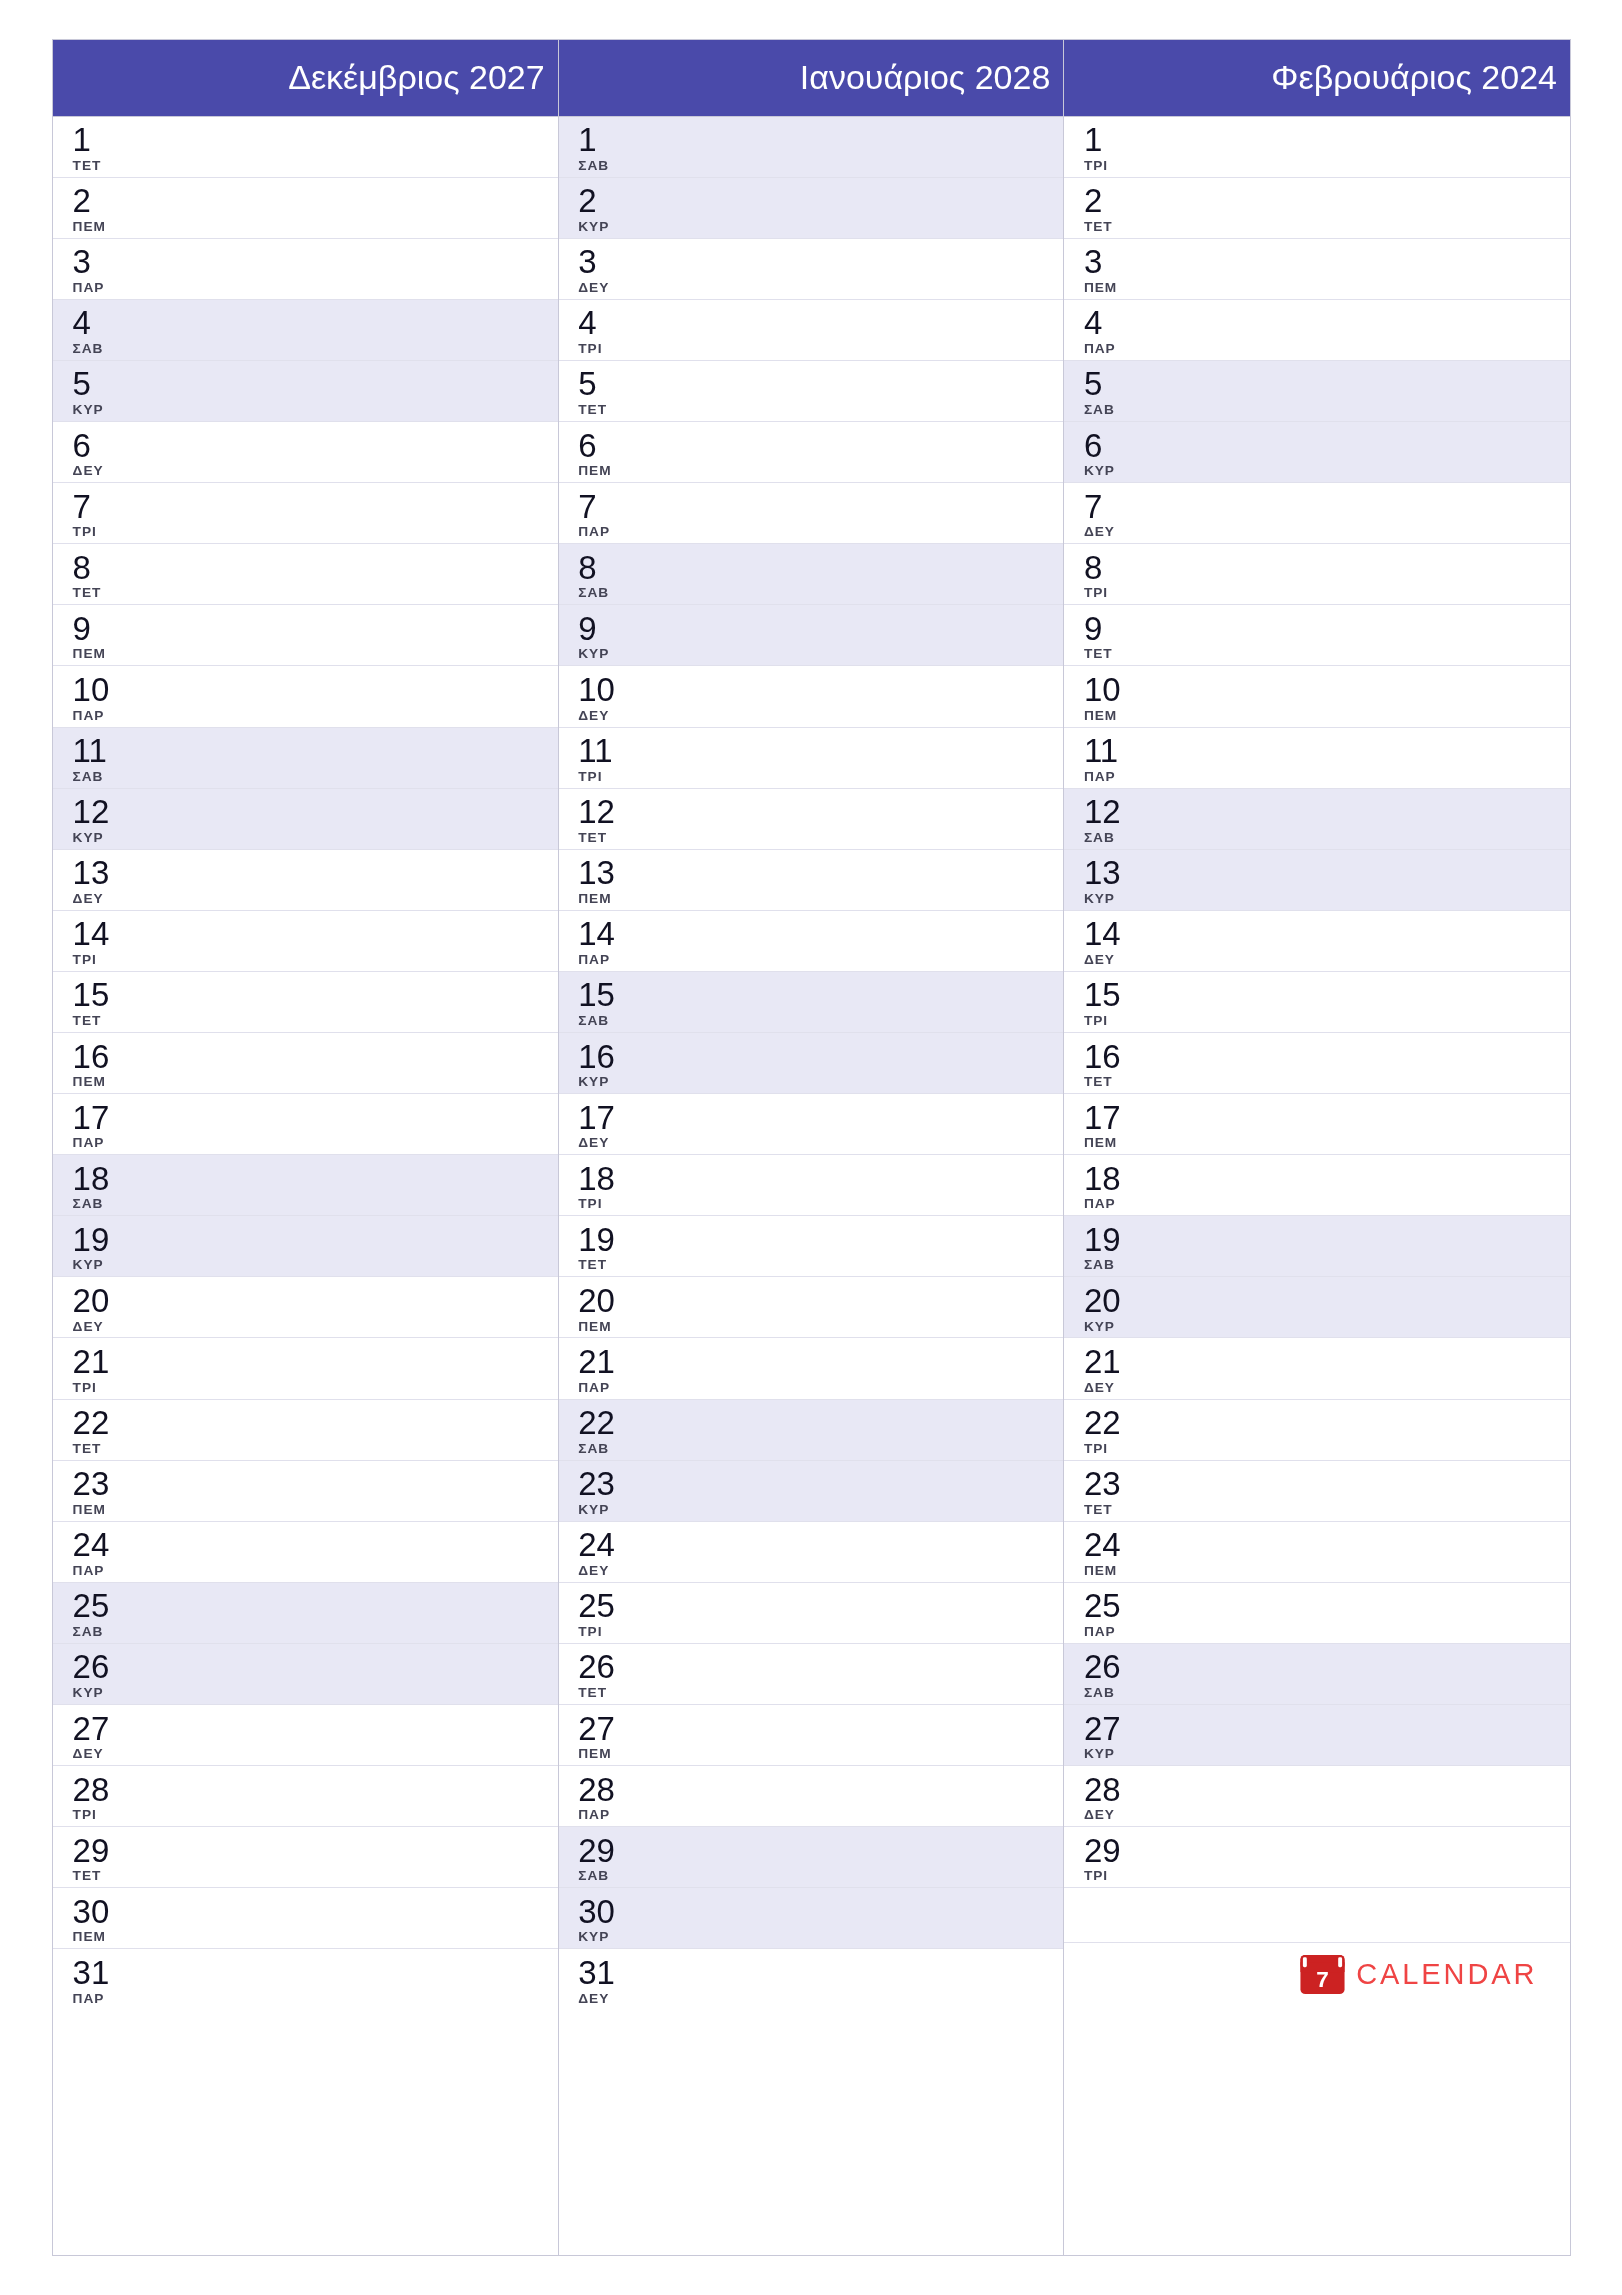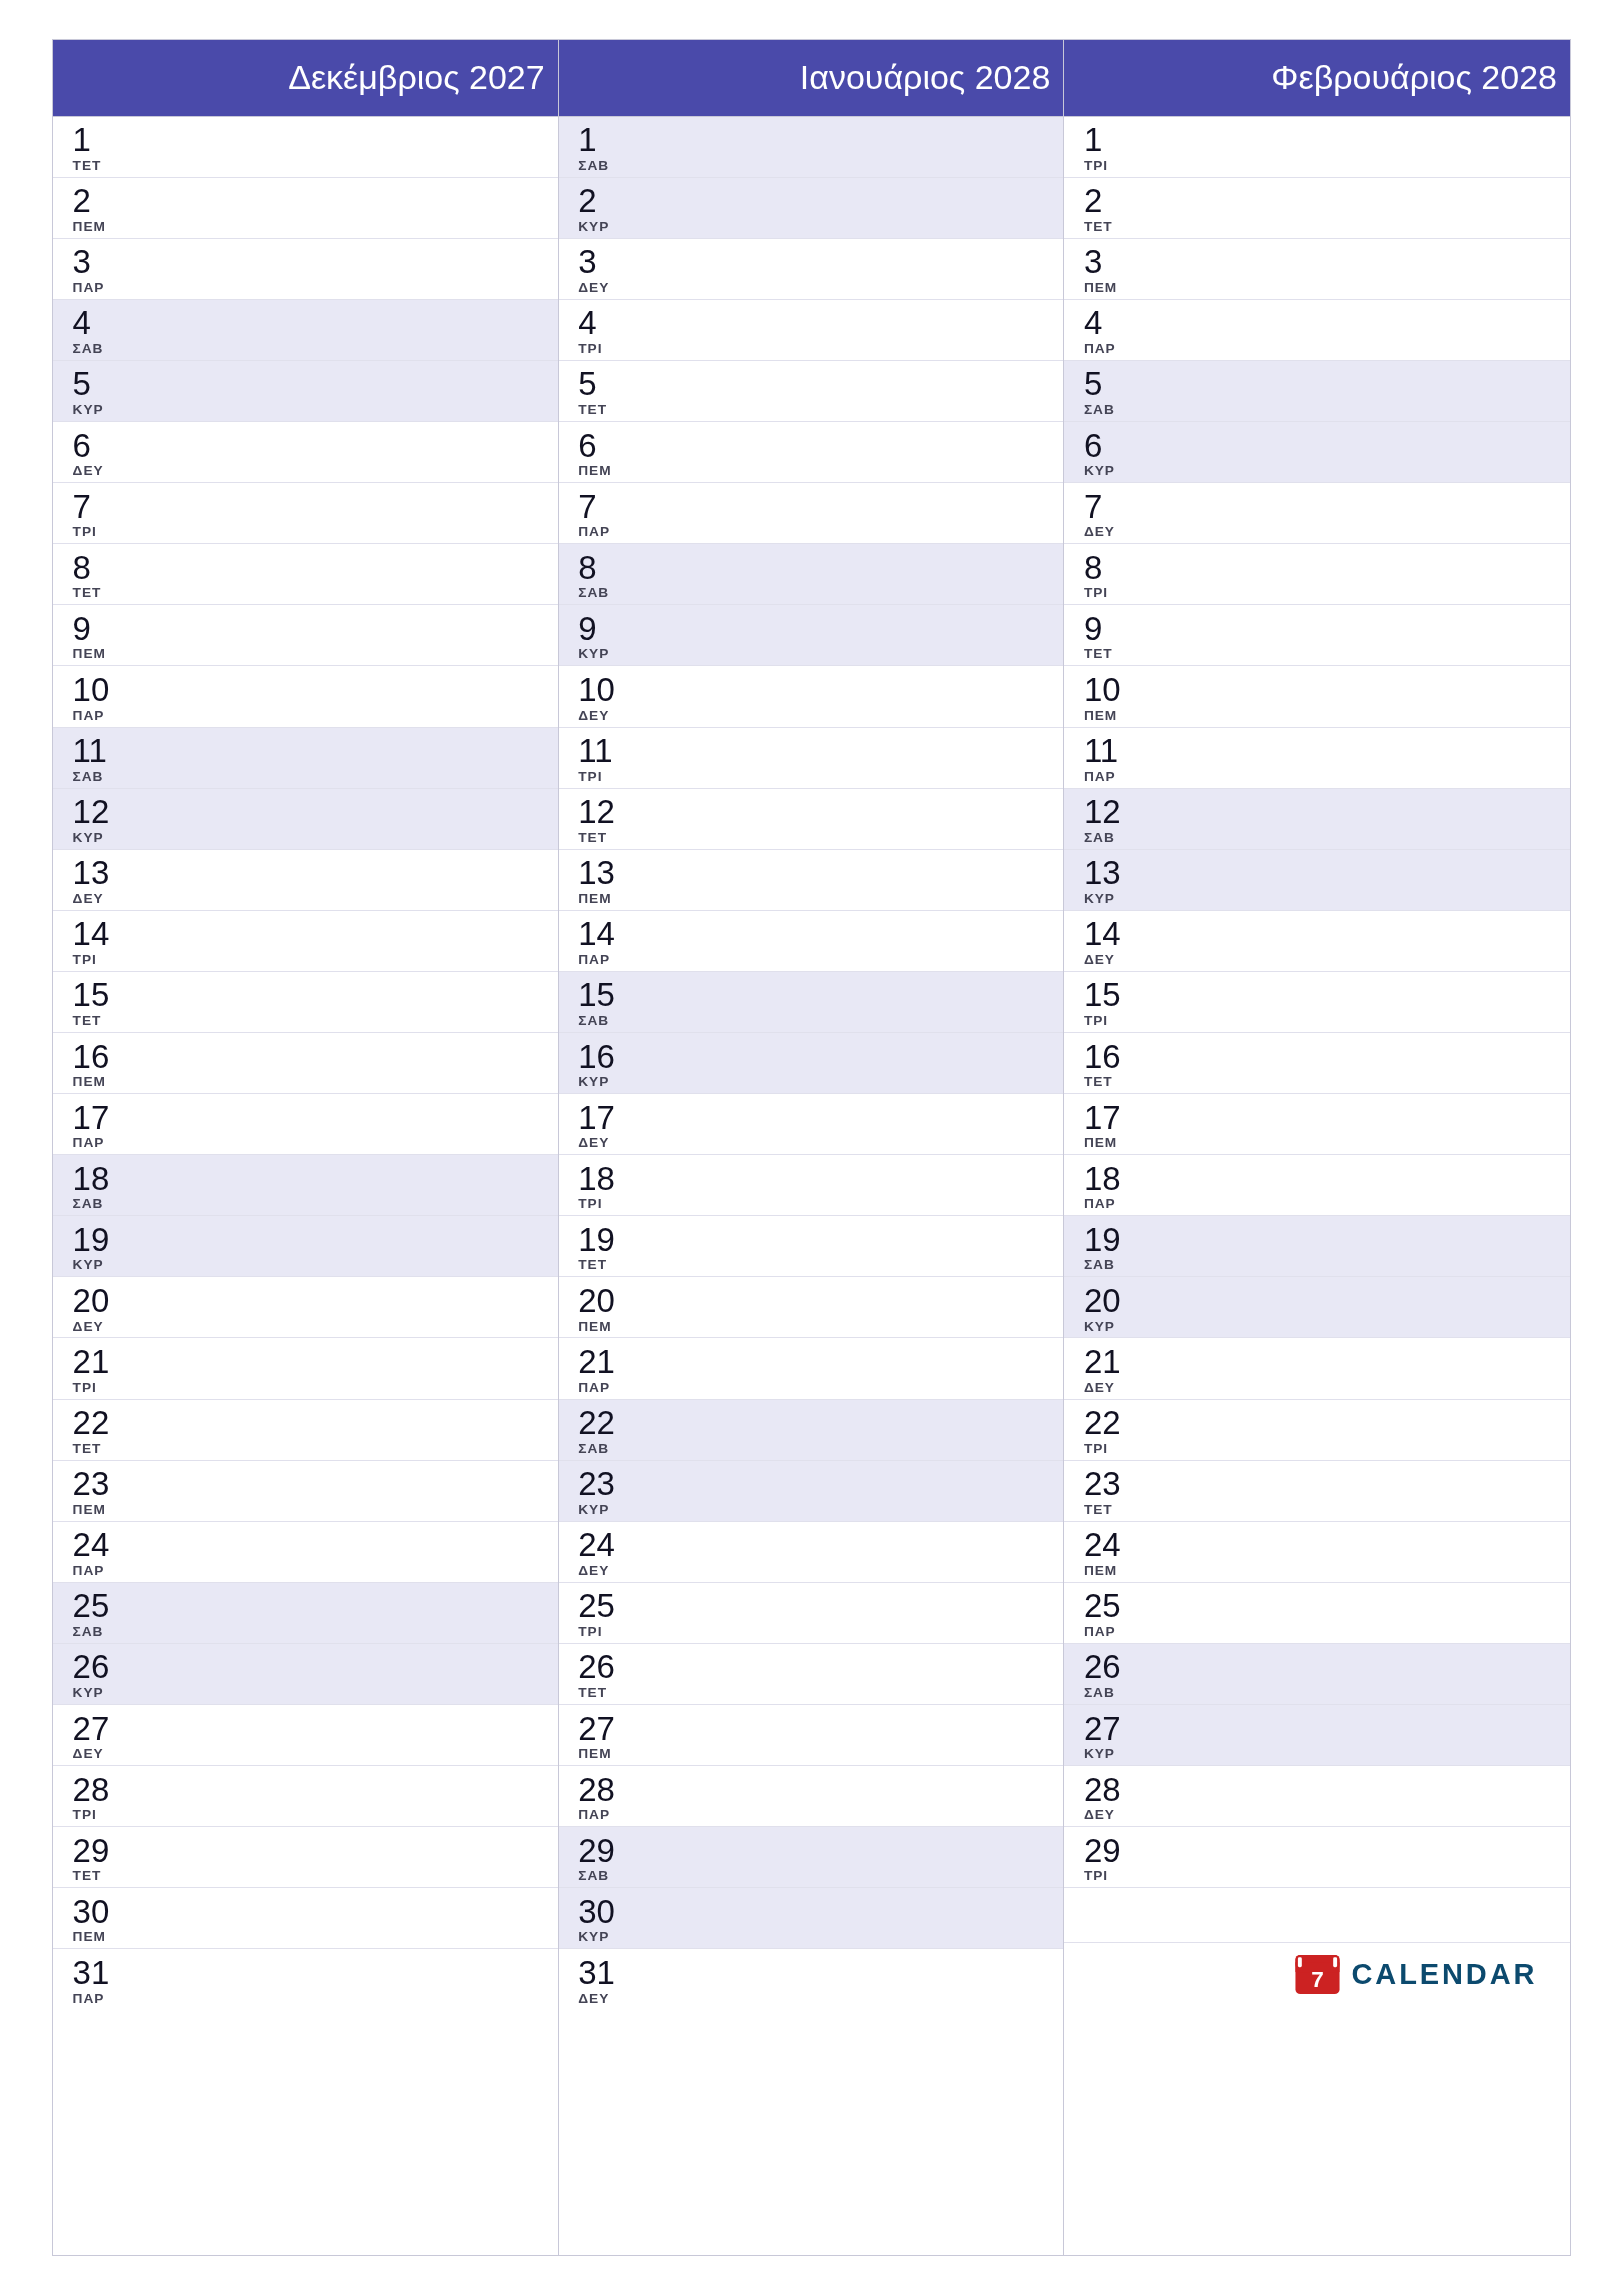--- a/index.html
+++ b/index.html
@@ -333,21 +333,21 @@
             <div class="day-num">30</div>
             <div class="day-abbr">ΚΥΡ</div>
           </div>
           <div class="day-entry">
             <div class="day-num">31</div>
             <div class="day-abbr">ΔΕΥ</div>
           </div>
         </div>
       </div>
       <div class="month-column">
-        <div class="month-header">Φεβρουάριος 2028</div>
+        <div class="month-header">Φεβρουάριος 2024</div>
         <div class="days-list">
           <div class="day-entry">
             <div class="day-num">1</div>
             <div class="day-abbr">ΤΡΙ</div>
           </div>
           <div class="day-entry">
             <div class="day-num">2</div>
             <div class="day-abbr">ΤΕΤ</div>
           </div>
           <div class="day-entry">
@@ -462,20 +462,20 @@
           <div class="day-entry">
             <div style="display: flex; align-items: center; justify-content: flex-end; height: 100%; padding-right: 13px; gap: 9.2px;">
               <svg width="49" height="49" viewBox="0 0 100 100">
         <rect x="5" y="10" width="90" height="80" rx="10" ry="10" fill="#cc2222"></rect>
         <rect x="5" y="10" width="90" height="30" rx="10" ry="10" fill="#cc2222"></rect>
         <rect x="5" y="25" width="90" height="20" fill="#cc2222"></rect>
         <rect x="10" y="15" width="8" height="20" rx="3" fill="#ffffff"></rect>
         <rect x="82" y="15" width="8" height="20" rx="3" fill="#ffffff"></rect>
         <text x="50" y="75" text-anchor="middle" font-size="46" font-weight="bold" fill="white" font-family="Arial">7</text>
       </svg>
-              <span style="font-size: 29px; font-weight: 700; color: #0c4a6e; letter-spacing: 0.1em;">CALENDAR</span>
+              <span style="font-size: 29px; font-weight: 400; color: #ef4444; letter-spacing: 0.1em;">CALENDAR</span>
             </div>
           </div>
         </div>
       </div>
     </div>
 </div>
 
 
 </body></html>

